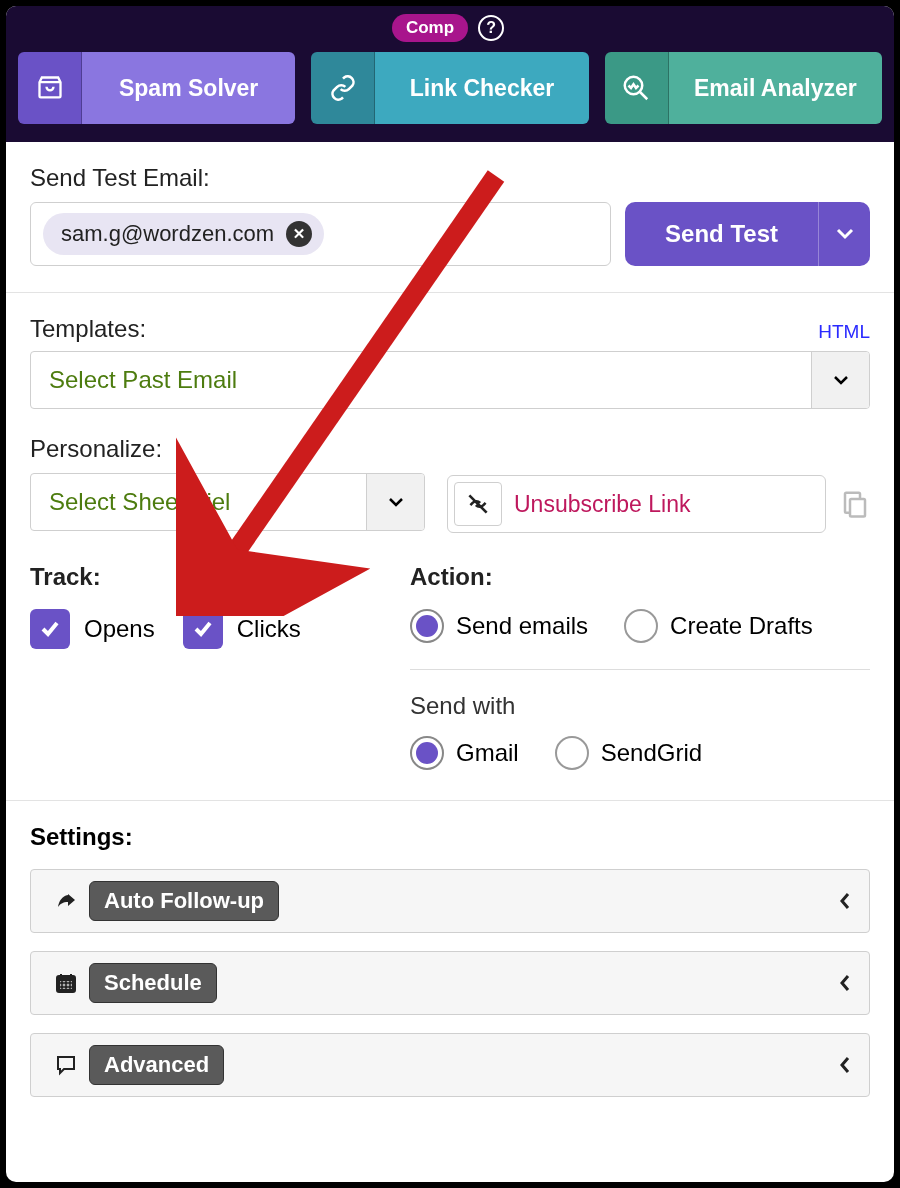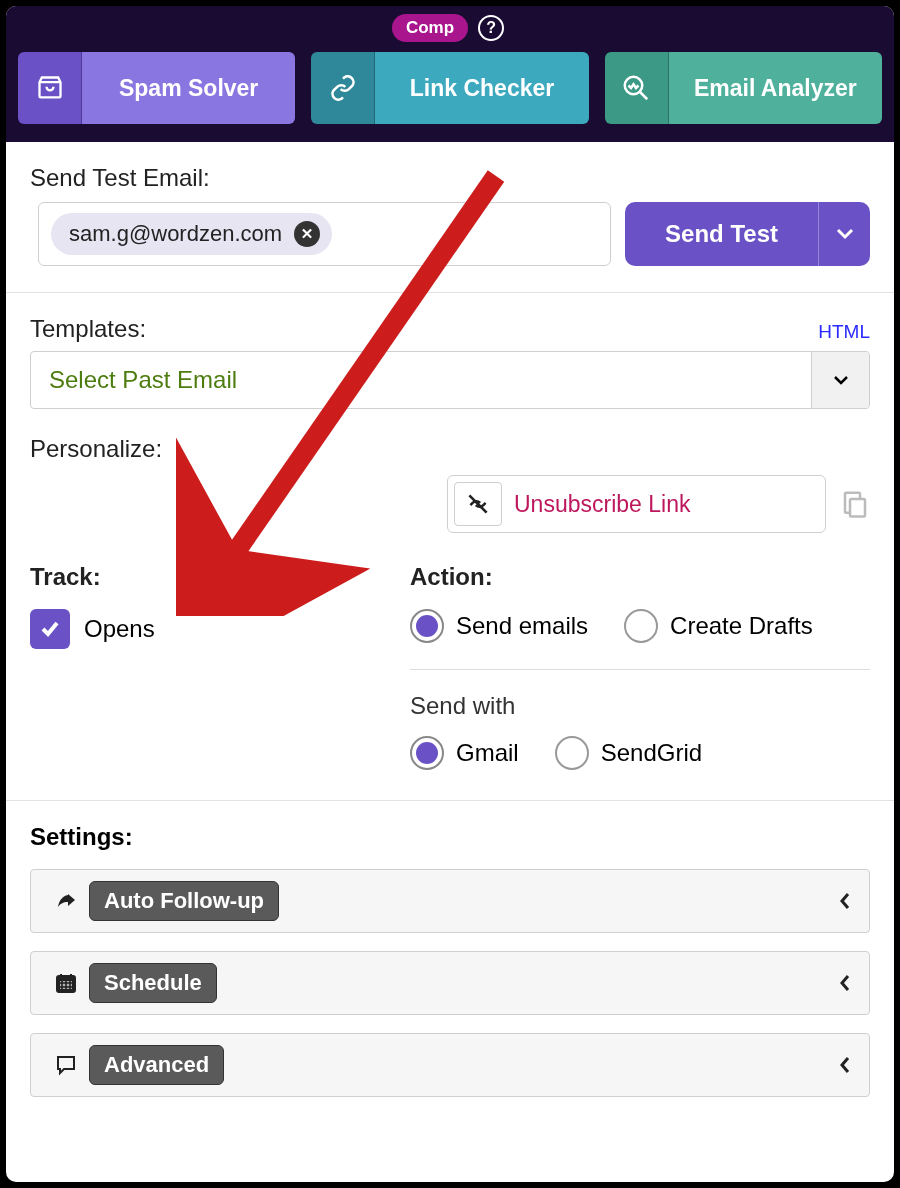--- a/index.html
+++ b/index.html
@@ -22,21 +22,21 @@
   .tb-teal .icon-cell { background: #2f889a; }
   .tb-teal .lbl { background: #3da9bf; }
   .tb-green .icon-cell { background: #3b9986; }
   .tb-green .lbl { background: #4fb09c; }
 
   
   .main { padding: 22px 24px; flex: 1; overflow: auto; position: relative; }
   .section-label { font-size: 24px; font-weight: 400; color: #222; margin-bottom: 10px; }
 
   
-  .sendtest-row { display: flex; gap: 14px; align-items: stretch; margin-bottom: 26px; margin-left: 8px; }
+  .sendtest-row { display: flex; gap: 14px; align-items: stretch; margin-bottom: 26px; }
   .chip-input { flex: 1; border: 1px solid #cfcfcf; border-radius: 6px; padding: 10px 12px; display: flex; align-items: center; }
   .chip { background: #e8e5f3; border-radius: 22px; padding: 8px 12px 8px 18px; display: flex; align-items: center; gap: 12px; font-size: 22px; color: #222; }
   .chip-x { width: 26px; height: 26px; background: #333; border-radius: 50%; color: #fff; display: flex; align-items: center; justify-content: center; font-weight: 700; font-size: 15px; }
   .btn-purple { background: #6a52c6; color: #fff; font-size: 24px; font-weight: 700; border: none; border-radius: 10px; display: flex; align-items: stretch; overflow: hidden; }
   .btn-purple .btn-main { padding: 0 40px; display: flex; align-items: center; }
   .btn-purple .btn-caret { width: 52px; border-left: 1px solid rgba(255,255,255,0.3); display: flex; align-items: center; justify-content: center; }
 
   .divider { height: 1px; background: #e3e3e3; margin: 0 -24px; }
 
   
@@ -162,20 +162,28 @@
           <svg width="16" height="10" viewBox="0 0 16 10">
               <path d="M2 2l6 6 6-6" stroke="#000" stroke-width="2.5" fill="none"></path>
             </svg>
         </div>
       </div>
     </div>
 
     <div class="personalize-row">
       <div class="pz-left">
         <div class="section-label">Personalize:</div>
+        <div class="select-wrap" style="margin-top:6px">
+          <div class="select-main">Select Sheet Fiel</div>
+          <div class="select-caret">
+            <svg width="16" height="10" viewBox="0 0 16 10">
+                <path d="M2 2l6 6 6-6" stroke="#000" stroke-width="2.5" fill="none"></path>
+              </svg>
+          </div>
+        </div>
       </div>
       <div class="pz-right" style="margin-top:40px">
         <div class="unsub-box">
           <div class="unsub-icon">
             <svg width="26" height="26" viewBox="0 0 24 24" fill="none" stroke="#222" stroke-width="2.4">
                 <path d="M10 13a5 5 0 0 0 7 0l2-2"></path>
                 <path d="M14 11a5 5 0 0 0-7 0l-2 2"></path>
                 <path d="M4 4l16 16"></path>
               </svg>
           </div>
@@ -194,20 +202,28 @@
       <div class="col-left">
         <div class="bold-label">Track:</div>
         <div class="chk-row">
           <div class="chk">
             <div class="chkbox">
               <svg width="24" height="24" viewBox="0 0 24 24">
                   <path d="M5 12l5 5 9-11"></path>
                 </svg>
             </div>
             <span class="chk-lbl">Opens</span>
+          </div>
+          <div class="chk">
+            <div class="chkbox">
+              <svg width="24" height="24" viewBox="0 0 24 24">
+                  <path d="M5 12l5 5 9-11"></path>
+                </svg>
+            </div>
+            <span class="chk-lbl">Clicks</span>
           </div>
         </div>
       </div>
 
       <div class="col-right">
         <div class="bold-label">Action:</div>
         <div class="radio-row">
           <div class="radio">
             <div class="ro sel">
                 <div class="ro-dot"></div>

